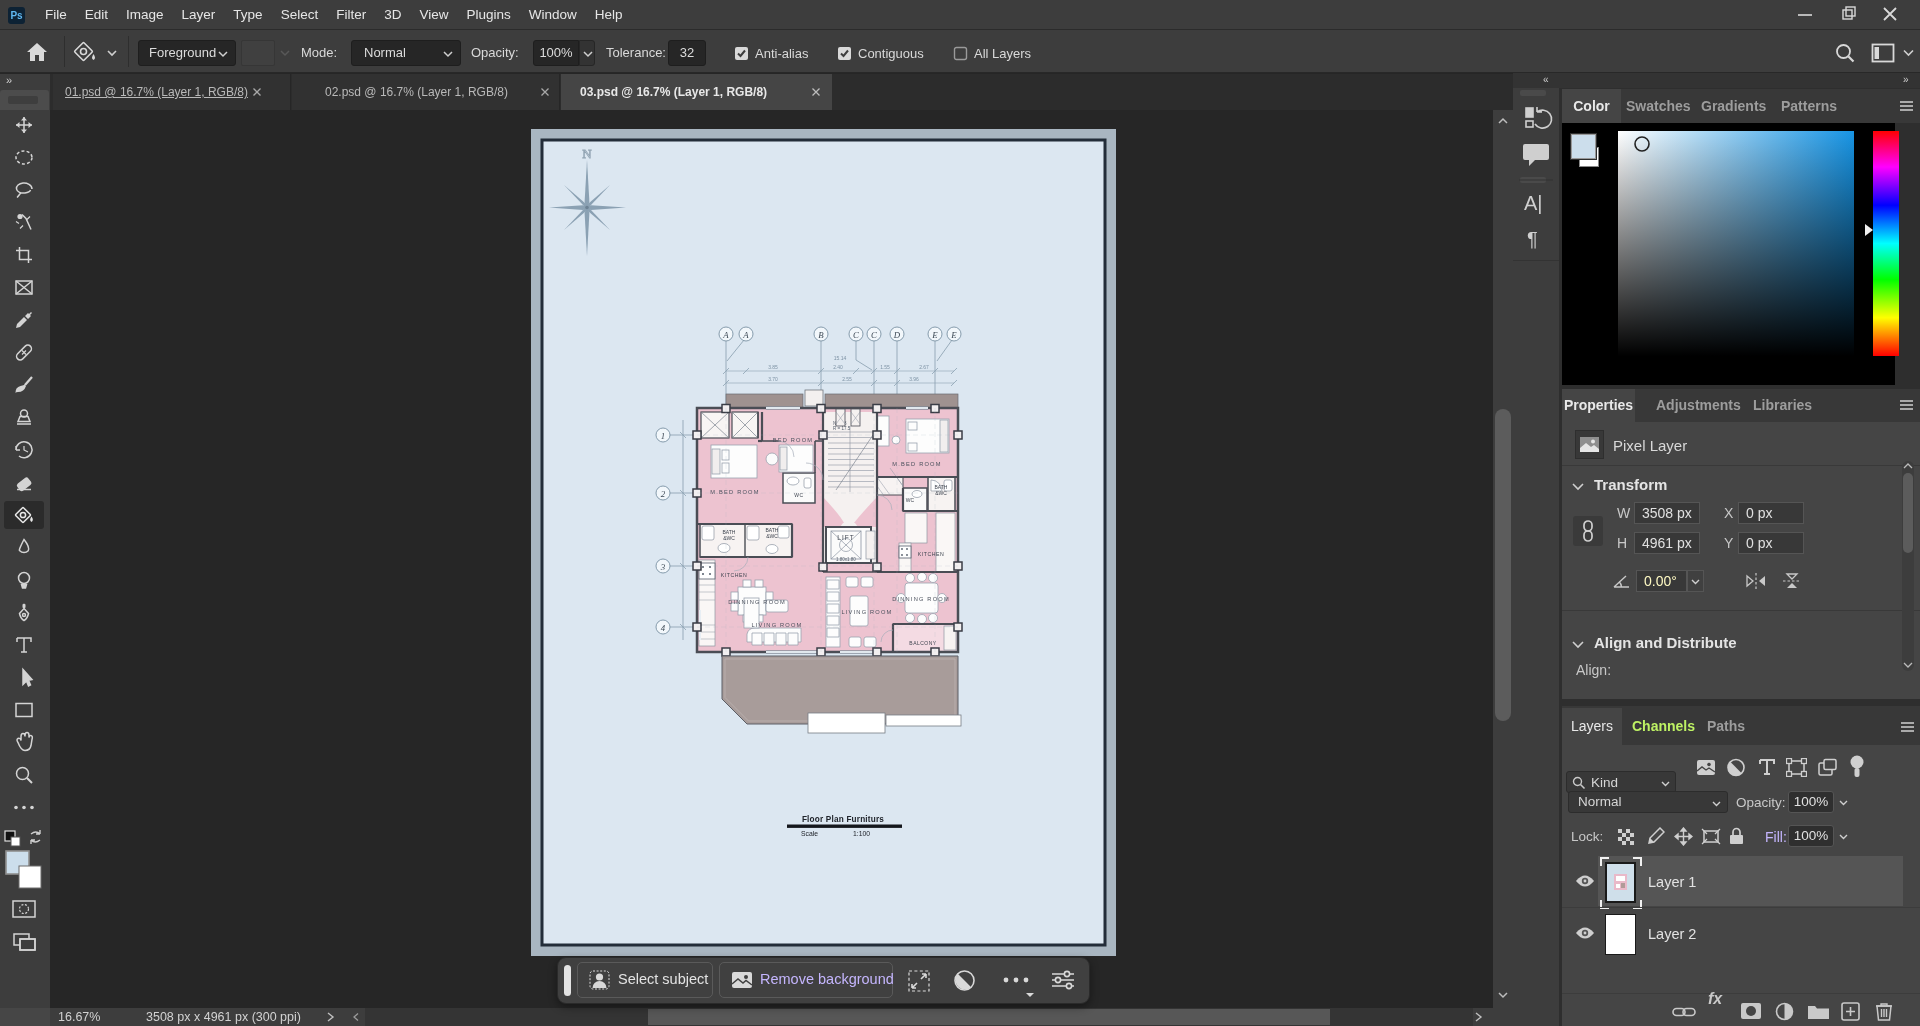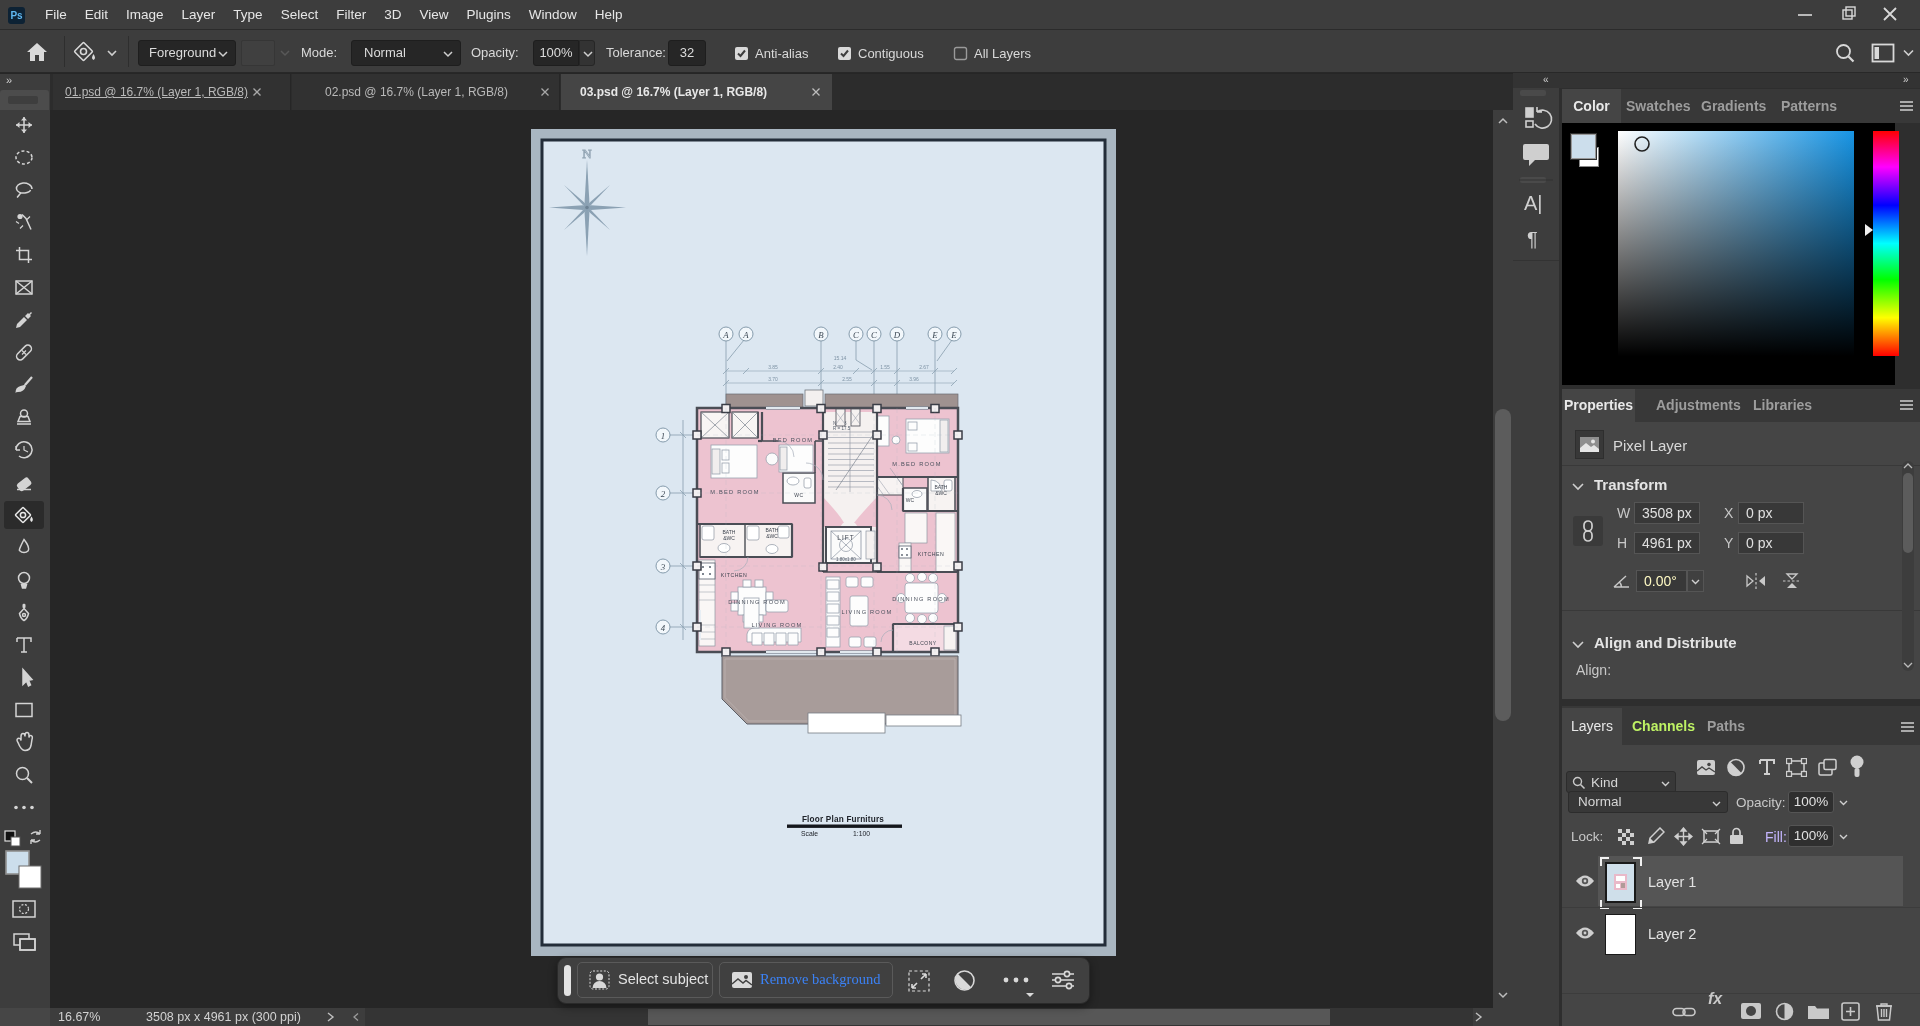--- a/index.html
+++ b/index.html
@@ -682,21 +682,21 @@
 </svg>
 <div class="abs" style="left:618px;top:971px;color:#e3e3e3;font-size:14.5px;">Select subject</div>
 
 <div class="abs" style="left:719px;top:962px;width:174px;height:36px;border:1px solid #5a5a5a;border-radius:5px;"></div>
 <svg class="abs" style="left:731px;top:971px;" width="22" height="18" viewBox="0 0 22 18">
   <rect x="1" y="1" width="20" height="16" rx="2" fill="#d9d9d9"></rect>
   <path d="M1 13 l6 -5 l5 4 l3 -2.5 l6 4.5" stroke="#404040" stroke-width="1.5" fill="none"></path>
   <circle cx="15" cy="6" r="2" fill="#404040"></circle>
   <path d="M3 3 L19 15 M19 3 L3 15" stroke="#404040" stroke-width="0"></path>
 </svg>
-<div class="abs" style="left:760px;top:971px;color:#3b82f6;font-size:14.5px;font-family:Liberation Serif, serif;">Remove background</div>
+<div class="abs" style="left:760px;top:971px;color:#c4b5fd;font-size:14.5px;">Remove background</div>
 
 <svg class="abs" style="left:907px;top:969px;" width="24" height="24" viewBox="0 0 24 24">
   <rect x="2" y="2" width="20" height="20" fill="none" stroke="#d9d9d9" stroke-width="1.2" stroke-dasharray="3 2.4"></rect>
   <path d="M14 10 L19 5 M19 5 l-4 0 m4 0 l0 4 M10 14 L5 19 m0 0 l4 0 m-4 0 l0 -4" stroke="#d9d9d9" stroke-width="1.6" fill="none"></path>
 </svg>
 
 <svg class="abs" style="left:953px;top:969px;" width="23" height="23" viewBox="0 0 23 23">
   <circle cx="11.5" cy="11.5" r="9.5" fill="none" stroke="#d9d9d9" stroke-width="1.6"></circle>
   <path d="M4.8 4.8 L18.2 18.2 A9.5 9.5 0 0 1 4.8 4.8" fill="#d9d9d9"></path>
 </svg>

